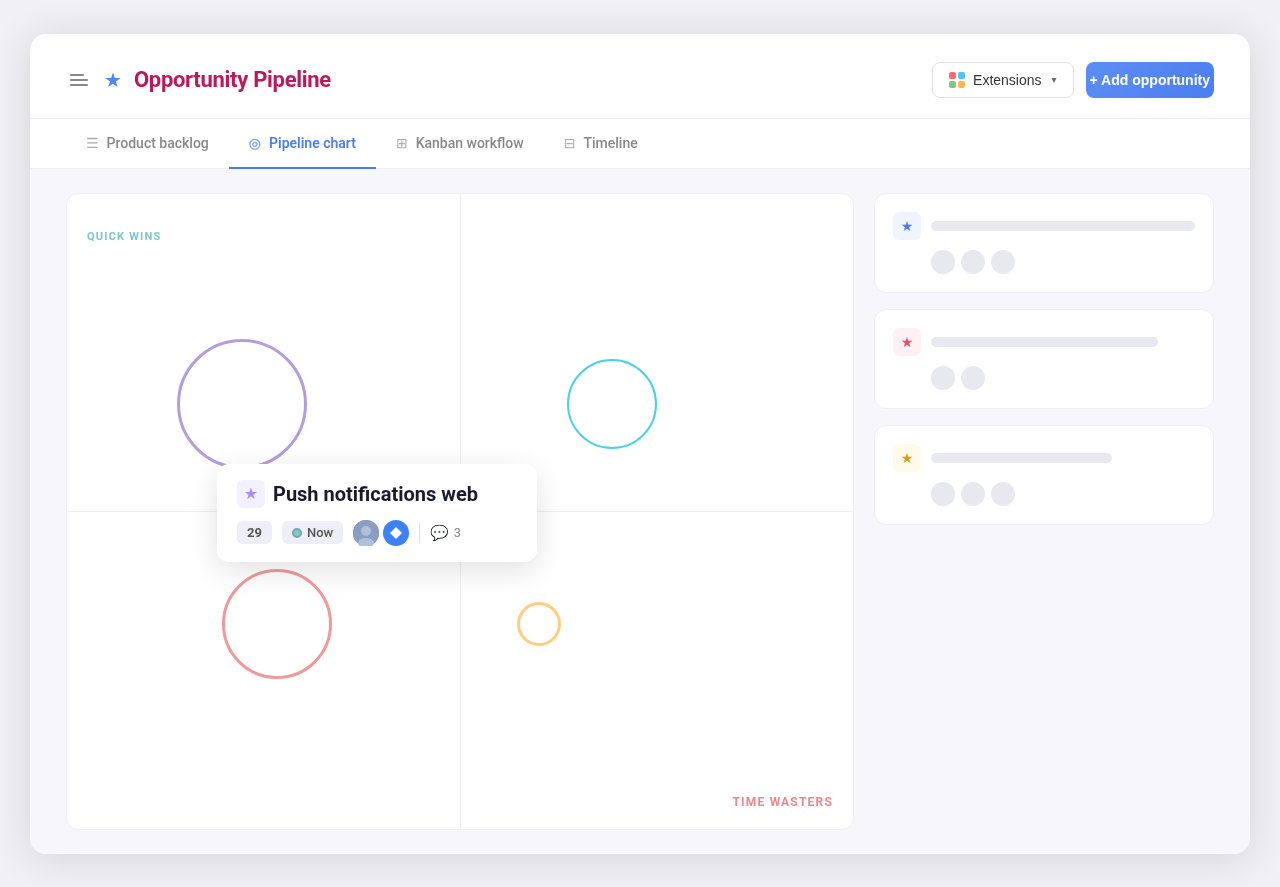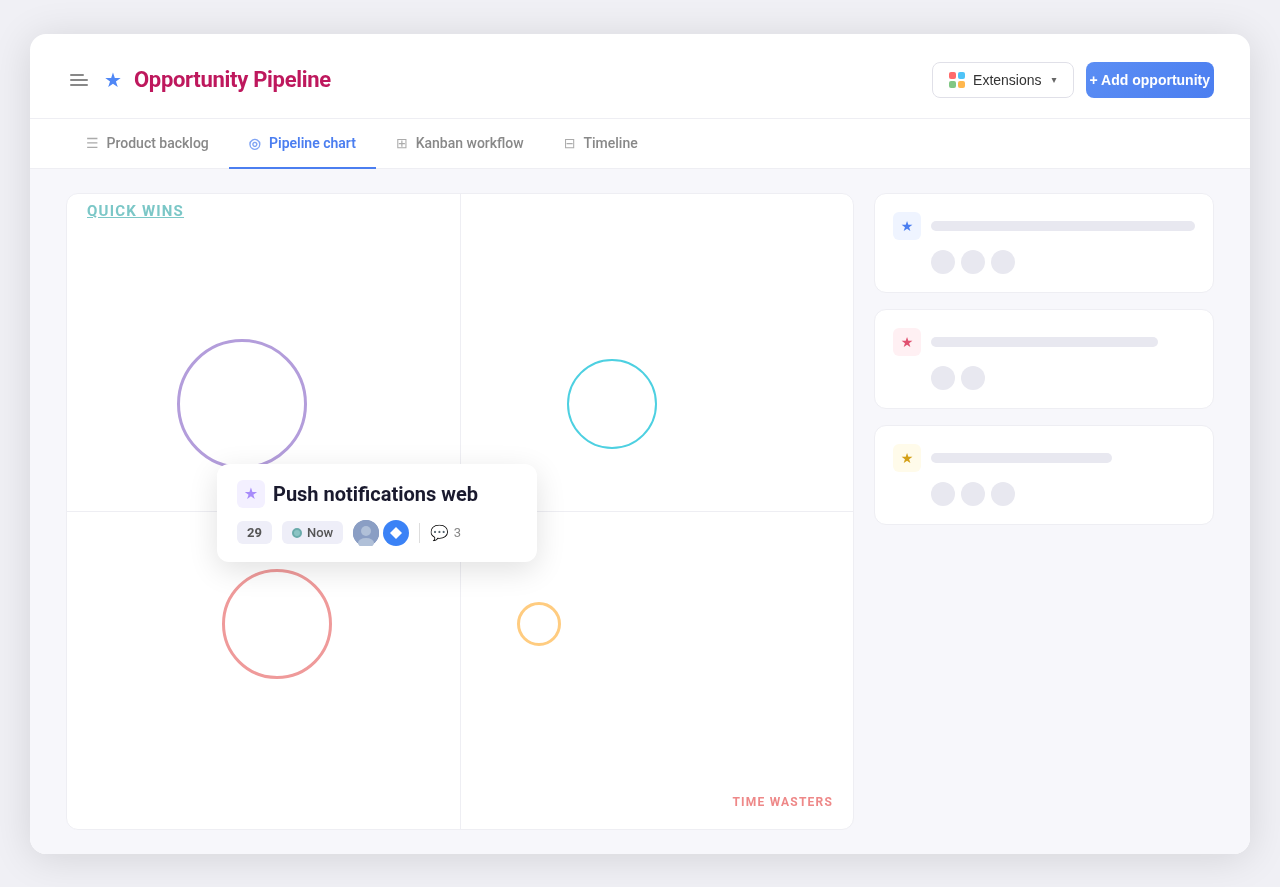--- a/index.html
+++ b/index.html
@@ -153,28 +153,27 @@
     .chart-area {
       flex: 1;
       background: #fff;
       border-radius: 12px;
       border: 1px solid #eeeef3;
       position: relative;
       overflow: hidden;
     }
     .quick-wins-label {
       position: absolute;
-      top: 8px;
+      top: 36px;
       left: 20px;
-      font-size: 15px;
+      font-size: 11px;
       font-weight: 700;
       letter-spacing: 1.2px;
       color: #7bc7c7;
       text-transform: uppercase;
-      text-decoration: underline;
     }
     .time-wasters-label {
       position: absolute;
       bottom: 20px;
       right: 20px;
       font-size: 12px;
       font-weight: 700;
       letter-spacing: 1.2px;
       color: #e88;
       text-transform: uppercase;

